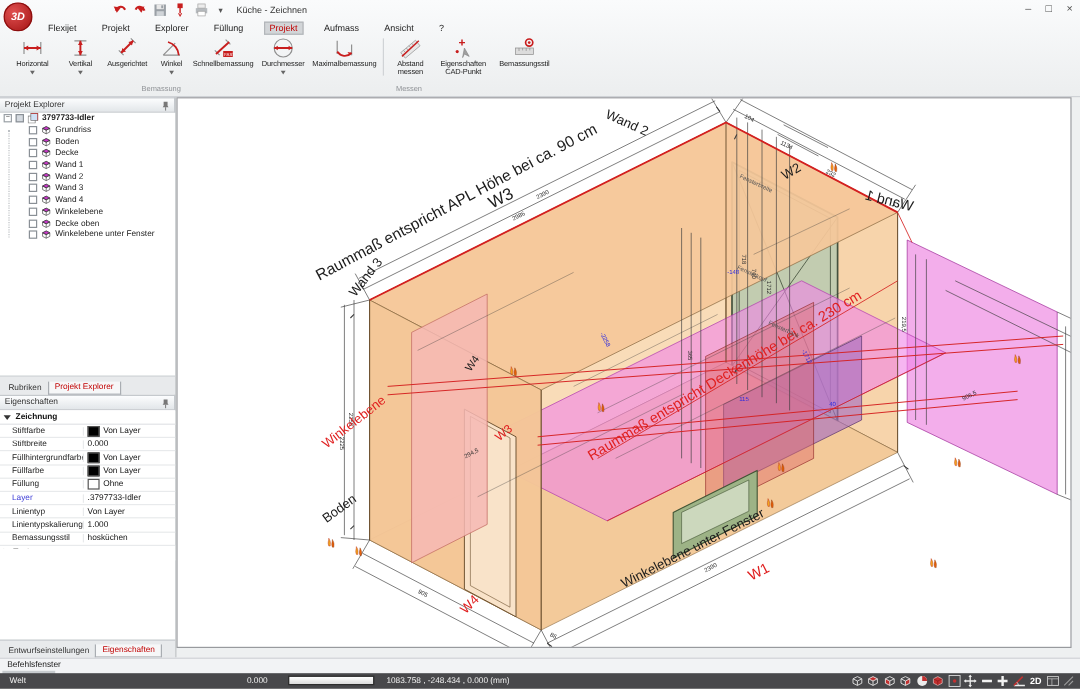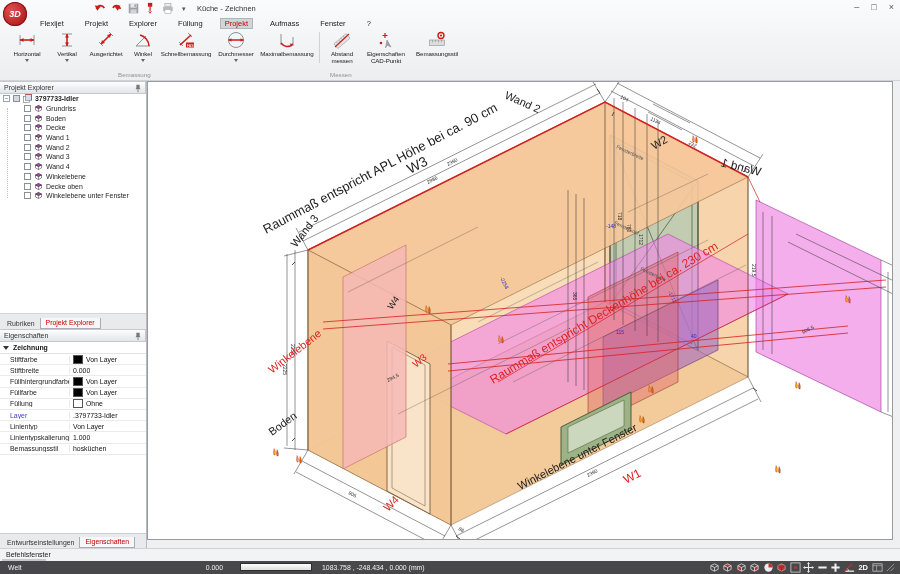--- a/index.html
+++ b/index.html
@@ -122,21 +122,21 @@
     <span>□</span>
     <span>×</span>
   </div>
   <div id="menubar">
       <span class="mi">Flexijet</span>
       <span class="mi">Projekt</span>
       <span class="mi">Explorer</span>
       <span class="mi">Füllung</span>
       <span class="mi act">Projekt</span>
       <span class="mi">Aufmass</span>
-      <span class="mi">Fenster</span>
+      <span class="mi">Ansicht</span>
       <span class="mi">?</span>
     </div>
   <div id="ribbon">
     <div id="rbtns">
         <div class="rbtn" style="width:44px">
           <svg class="ricon" viewBox="0 0 20 18">
             <path d="M3,4v10M17,4v10" stroke="#909090" fill="none"></path>
             <path d="M3,9h14" stroke="#c81e1e" stroke-width="1.6"></path>
             <path d="M3,9l3.5,-2v4zM17,9l-3.5,-2v4z" fill="#c81e1e"></path>
           </svg>

